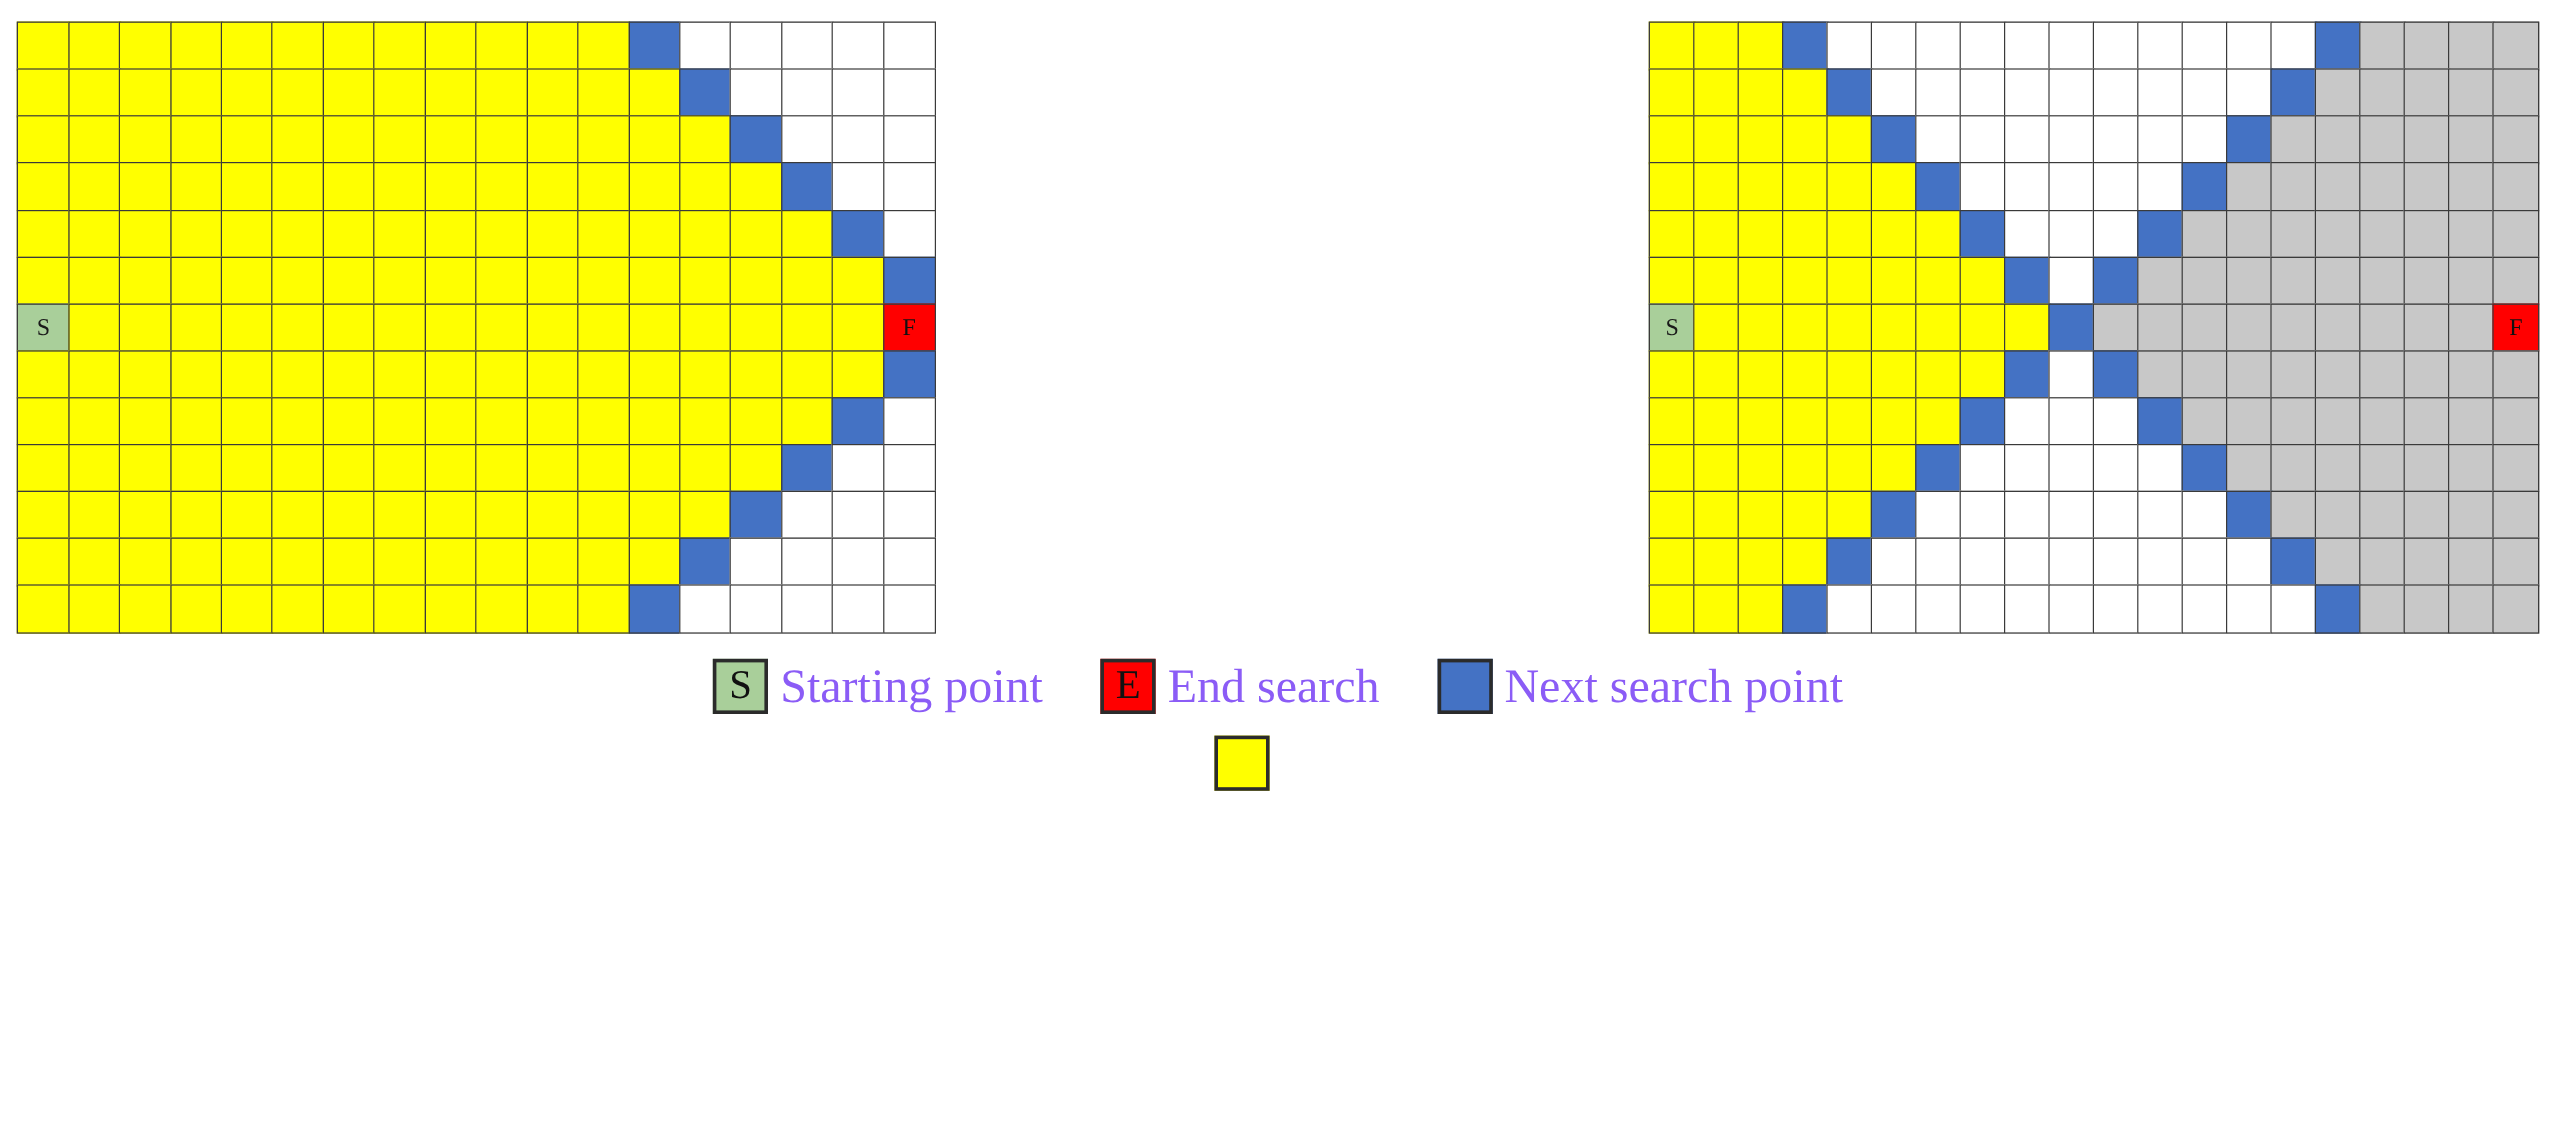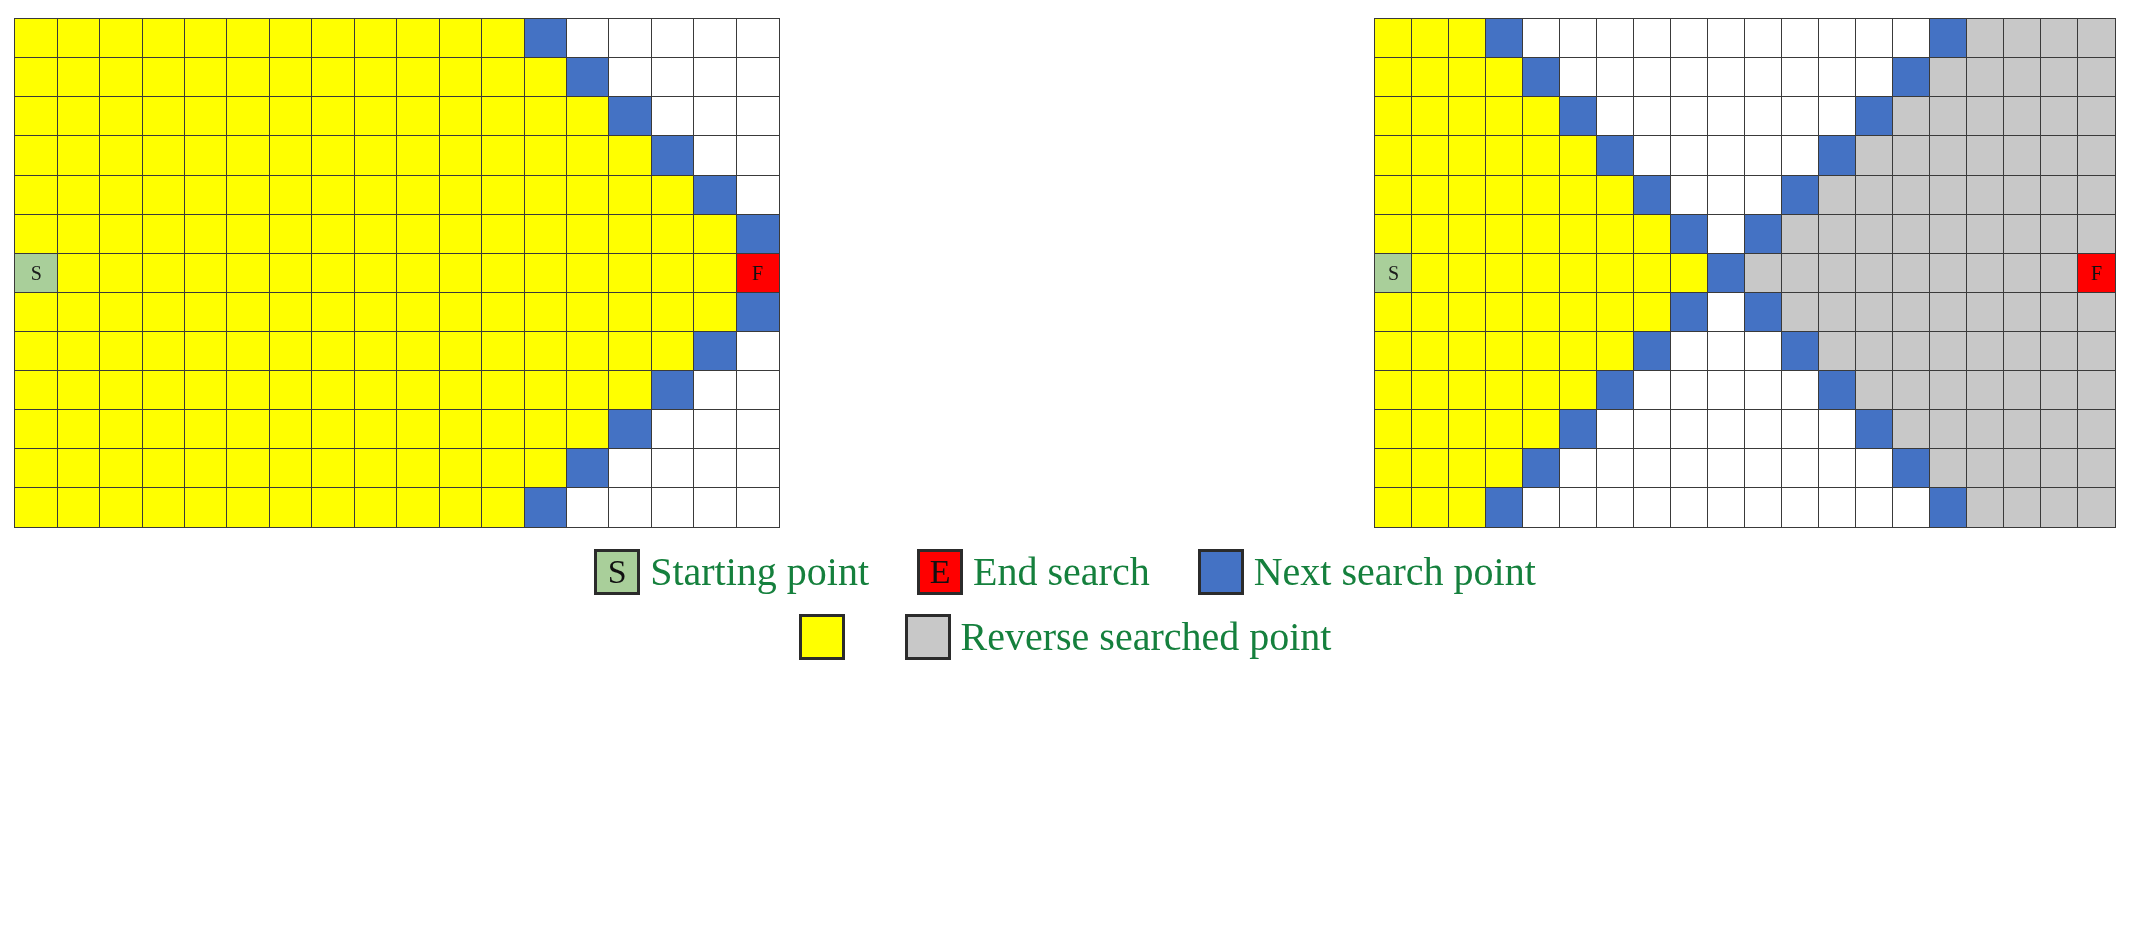--- a/index.html
+++ b/index.html
@@ -86,21 +86,21 @@
     flex: 0 0 auto;
   }
   .swatch-letter {
     font-size: 34px;
     font-family: "Liberation Serif", "DejaVu Serif", serif;
     color: #111111;
     line-height: 1;
   }
   .legend-text {
     font-size: 40px;
-    color: #15803d;
+    color: #8b5cf6;
     margin-left: 10px;
     white-space: nowrap;
     font-family: "Liberation Serif", "DejaVu Serif", serif;
   }
   .sw-green { background: #a9cf9a; }
   .sw-red   { background: #ff0000; }
   .sw-blue  { background: #4472c4; }
   .sw-yellow{ background: #ffff00; }
   .sw-gray  { background: #c8c8c8; }
 
@@ -640,20 +640,16 @@
         <div class="legend-item">
           <div class="swatch sw-blue"></div>
           <span class="legend-text">Next search point</span>
         </div>
       </div>
     <div class="legend-row" id="legend-row-1">
         <div class="legend-item">
           <div class="swatch sw-yellow"></div>
         </div>
         <div class="gap-lg"></div>
-        <div class="legend-item">
-          <div class="swatch sw-gray"></div>
-          <span class="legend-text">Reverse searched point</span>
-        </div>
       </div>
   </div>
 
 </div>
 
 </body></html>

